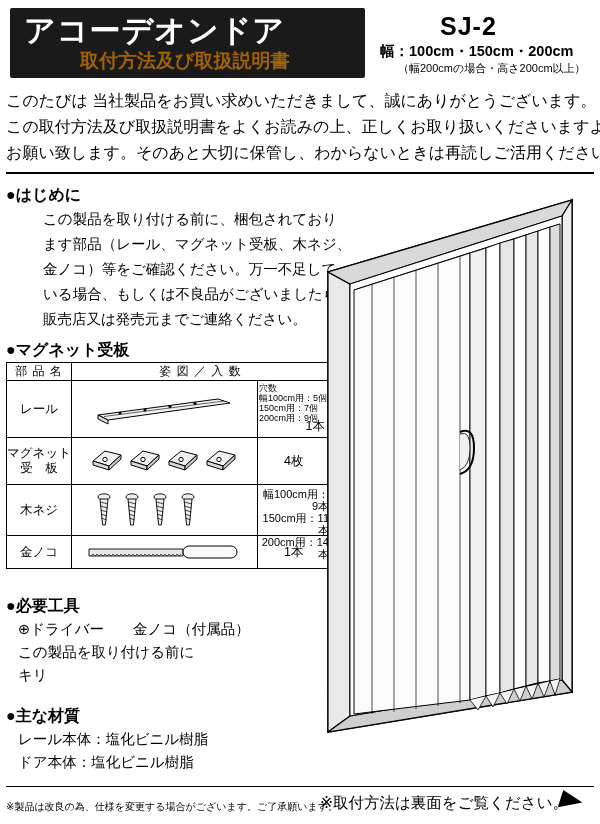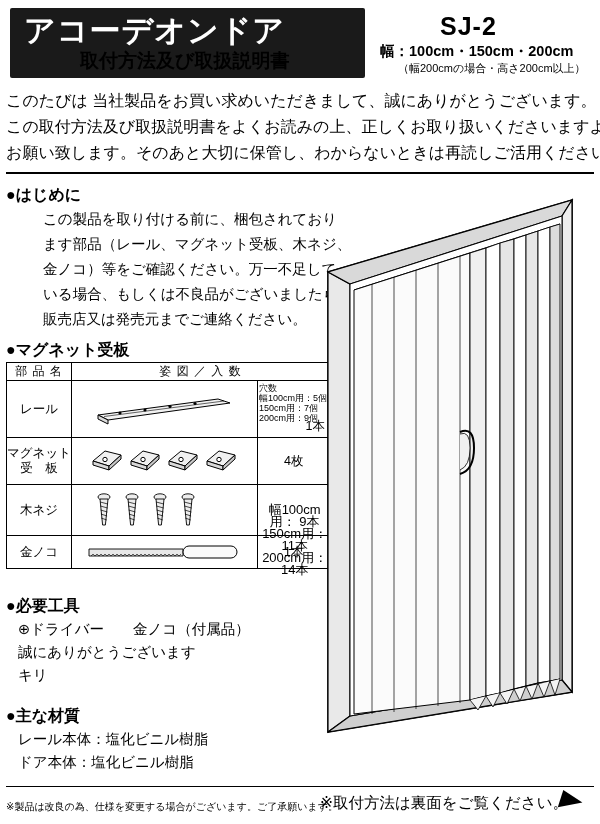--- a/index.html
+++ b/index.html
@@ -26,21 +26,21 @@
   }
   .header-title{
     position:absolute;left:14px;top:2px;
     color:#fff;font-size:31px;font-weight:bold;
     letter-spacing:1px;
     font-family:"DejaVu Sans",sans-serif;
     white-space:nowrap;
   }
   .header-sub{
     position:absolute;left:70px;top:40px;
-    color:#000000;font-size:19px;font-weight:bold;
+    color:#a16207;font-size:19px;font-weight:bold;
     letter-spacing:0px;
     white-space:nowrap;
   }
   .model{
     position:absolute;left:430px;top:4px;
     font-size:25px;font-weight:bold;
     letter-spacing:1px;
   }
   .widths{
     position:absolute;left:370px;top:34px;
@@ -96,21 +96,21 @@
   .row-saw td{height:32px;}
   .name-cell{font-size:12.5px;line-height:15px;}
   .fig-cell{position:relative;}
   .qty-cell{font-size:12.5px;position:relative;}
   .holes{
     position:absolute;right:2px;top:2px;
     font-size:9px;line-height:10px;text-align:left;
   }
   .qty-bottom{position:absolute;right:4px;bottom:2px;font-size:12.5px;}
   .screwqty{
-    position:absolute;left:2px;top:19px;font-size:13px;line-height:12px;text-align:center;
+    position:absolute;left:2px;top:3px;font-size:11px;line-height:12px;text-align:right;
   }
   
   .figsvg{display:block;margin:0 auto;}
   
   .tools-body{
     position:absolute;left:18px;top:618px;font-size:14.5px;line-height:23px;
   }
   .tools-body div{white-space:nowrap;}
   .mat-body{
     position:absolute;left:18px;top:728px;font-size:14.5px;line-height:23px;
@@ -286,21 +286,21 @@
         </svg>
       </td>
       <td class="col-qty qty-cell">1本</td>
     </tr>
   </tbody>
     </table>
 
   <div class="sec-head" style="left:6px;top:596px;">●必要工具</div>
   <div class="tools-body">
     <div>⊕ドライバー　　金ノコ（付属品）</div>
-    <div>誠にありがとうございます</div>
+    <div>この製品を取り付ける前に</div>
     <div>キリ</div>
   </div>
 
   <div class="sec-head" style="left:6px;top:706px;">●主な材質</div>
   <div class="mat-body">
     <div>レール本体：塩化ビニル樹脂</div>
     <div>ドア本体：塩化ビニル樹脂</div>
   </div>
 
   <div class="illus">

